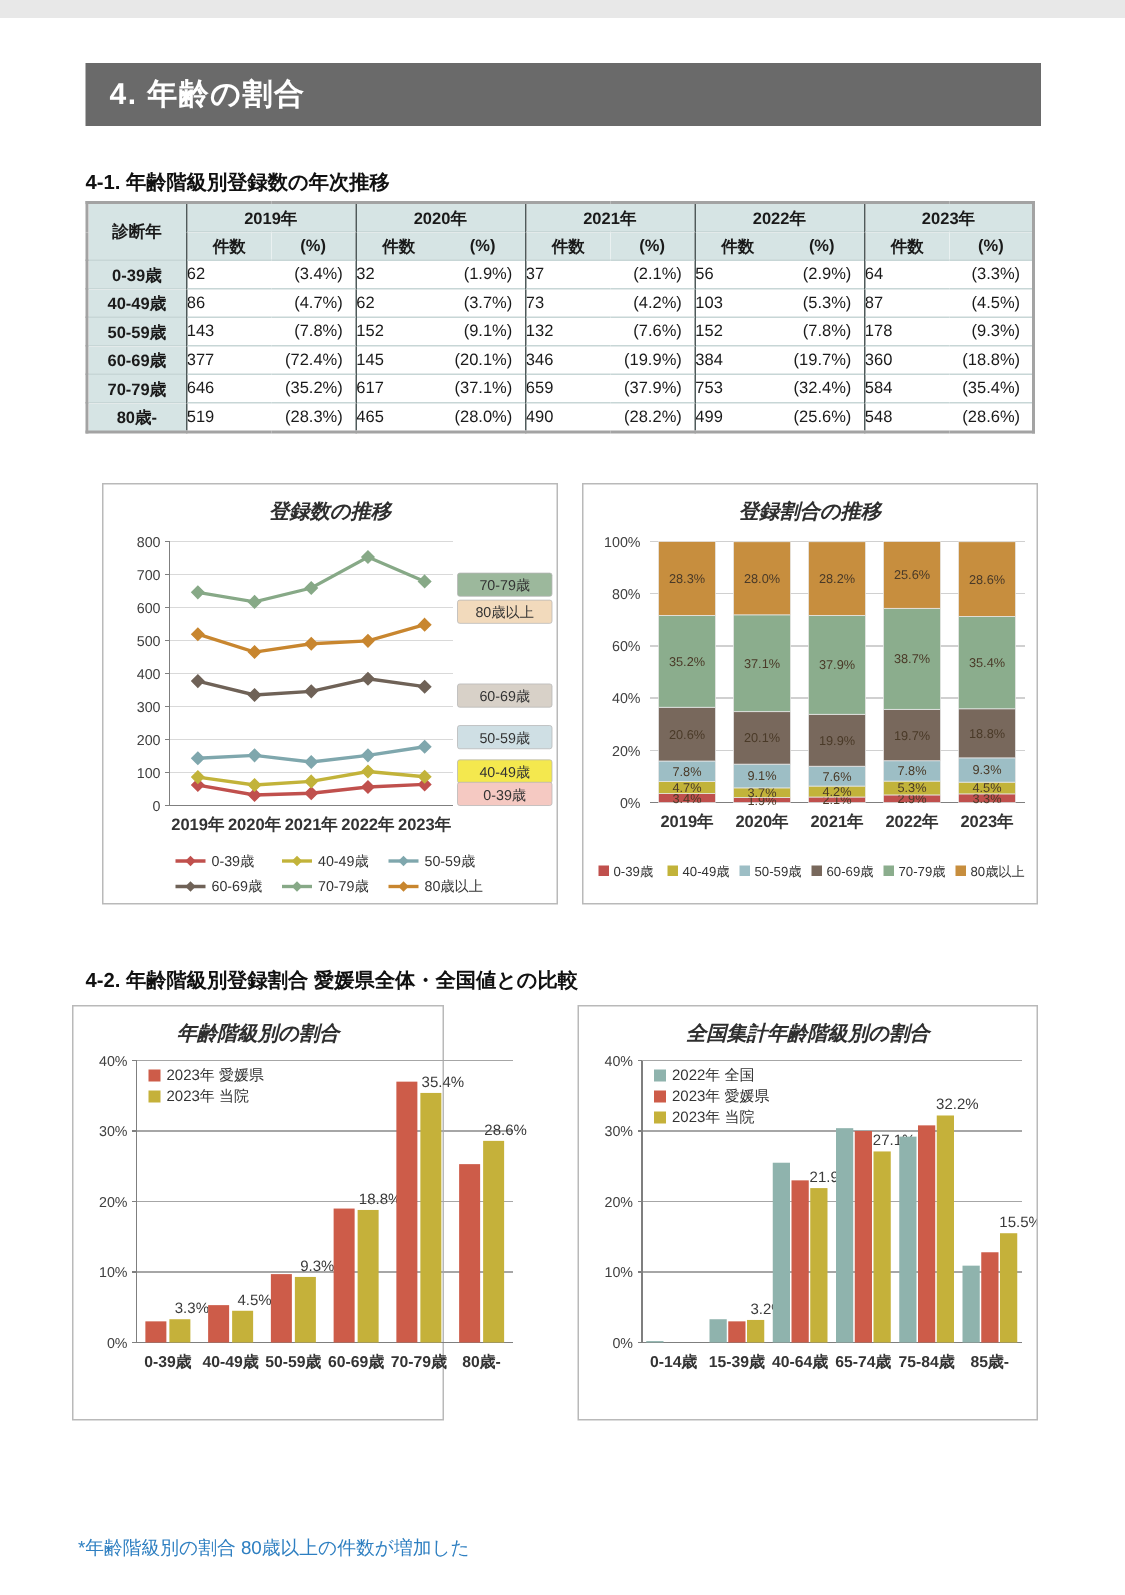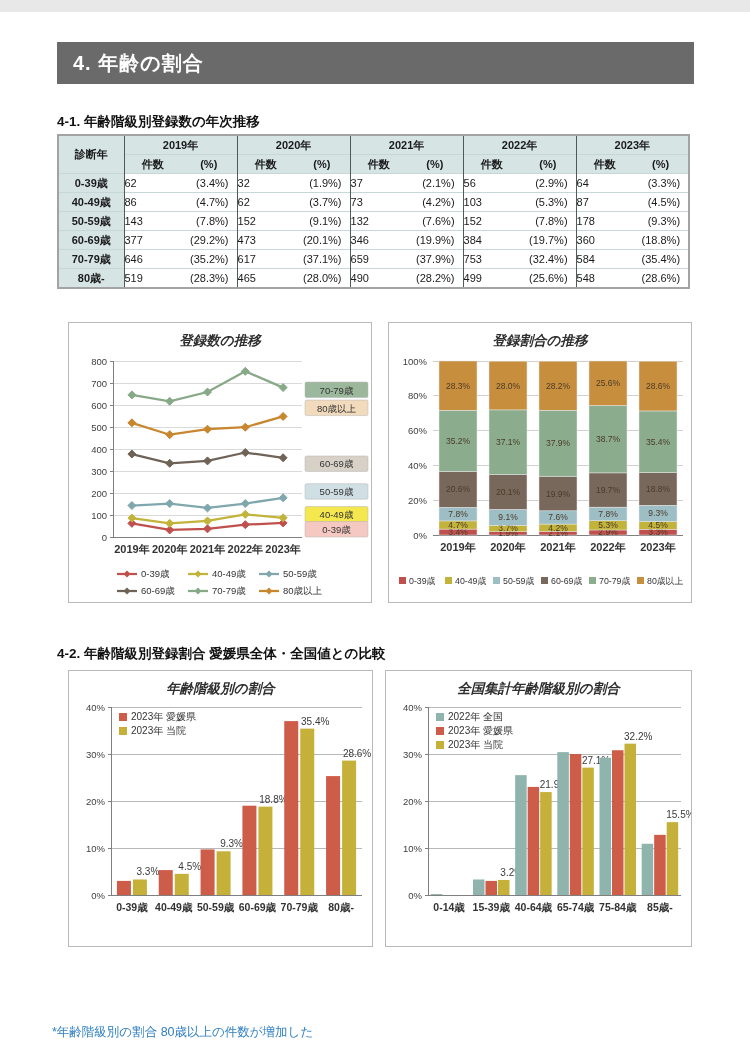--- a/index.html
+++ b/index.html
@@ -19,21 +19,21 @@
         font-weight:400;overflow:hidden;white-space:nowrap;}
   #reg-table thead th{background:var(--thbg,#d6e4e4);font-weight:600;text-align:center;}
   #reg-table tbody th{background:var(--thbg,#d6e4e4);font-weight:600;text-align:center;}
   #reg-table td.num{text-align:left;padding-right:15px;}
   #reg-table td.pct{text-align:right;padding-right:8px;}
   #reg-table .gl{border-left:1px solid #4f5a5a;}
   
   .chart-box{position:absolute;background:#fff;border:1px solid #b9b9b9;box-sizing:border-box;}
   #box0{left:68px;top:310px;width:304px;height:281px;}
   #box1{left:388px;top:310px;width:304px;height:281px;}
-  #box2{left:68px;top:658px;width:305px;height:277px;}
+  #box2{left:48px;top:658px;width:248px;height:277px;}
   #box3{left:385px;top:658px;width:307px;height:277px;}
   .chart-title{text-align:center;font-size:13.5px;font-weight:600;color:#2f2f2f;
         padding-top:9px;height:19px;font-style:italic;}
   .chart-box svg{display:block;}
   svg text{font-family:"Liberation Sans","DejaVu Sans",sans-serif;}
   .footnote{position:absolute;left:52px;top:1012px;font-size:12.5px;
         color:var(--foot-blue,#2e7fc1);}
 </style>
 </head>
 <body>
@@ -119,22 +119,22 @@
             <td class="num gl">132</td>
             <td class="pct">(7.6%)</td>
             <td class="num gl">152</td>
             <td class="pct">(7.8%)</td>
             <td class="num gl">178</td>
             <td class="pct">(9.3%)</td>
           </tr>
           <tr>
             <th>60-69歳</th>
             <td class="num gl">377</td>
-            <td class="pct">(29.2%)</td>
-            <td class="num gl">473</td>
+            <td class="pct">(72.4%)</td>
+            <td class="num gl">145</td>
             <td class="pct">(20.1%)</td>
             <td class="num gl">346</td>
             <td class="pct">(19.9%)</td>
             <td class="num gl">384</td>
             <td class="pct">(19.7%)</td>
             <td class="num gl">360</td>
             <td class="pct">(18.8%)</td>
           </tr>
           <tr>
             <th>70-79歳</th>

